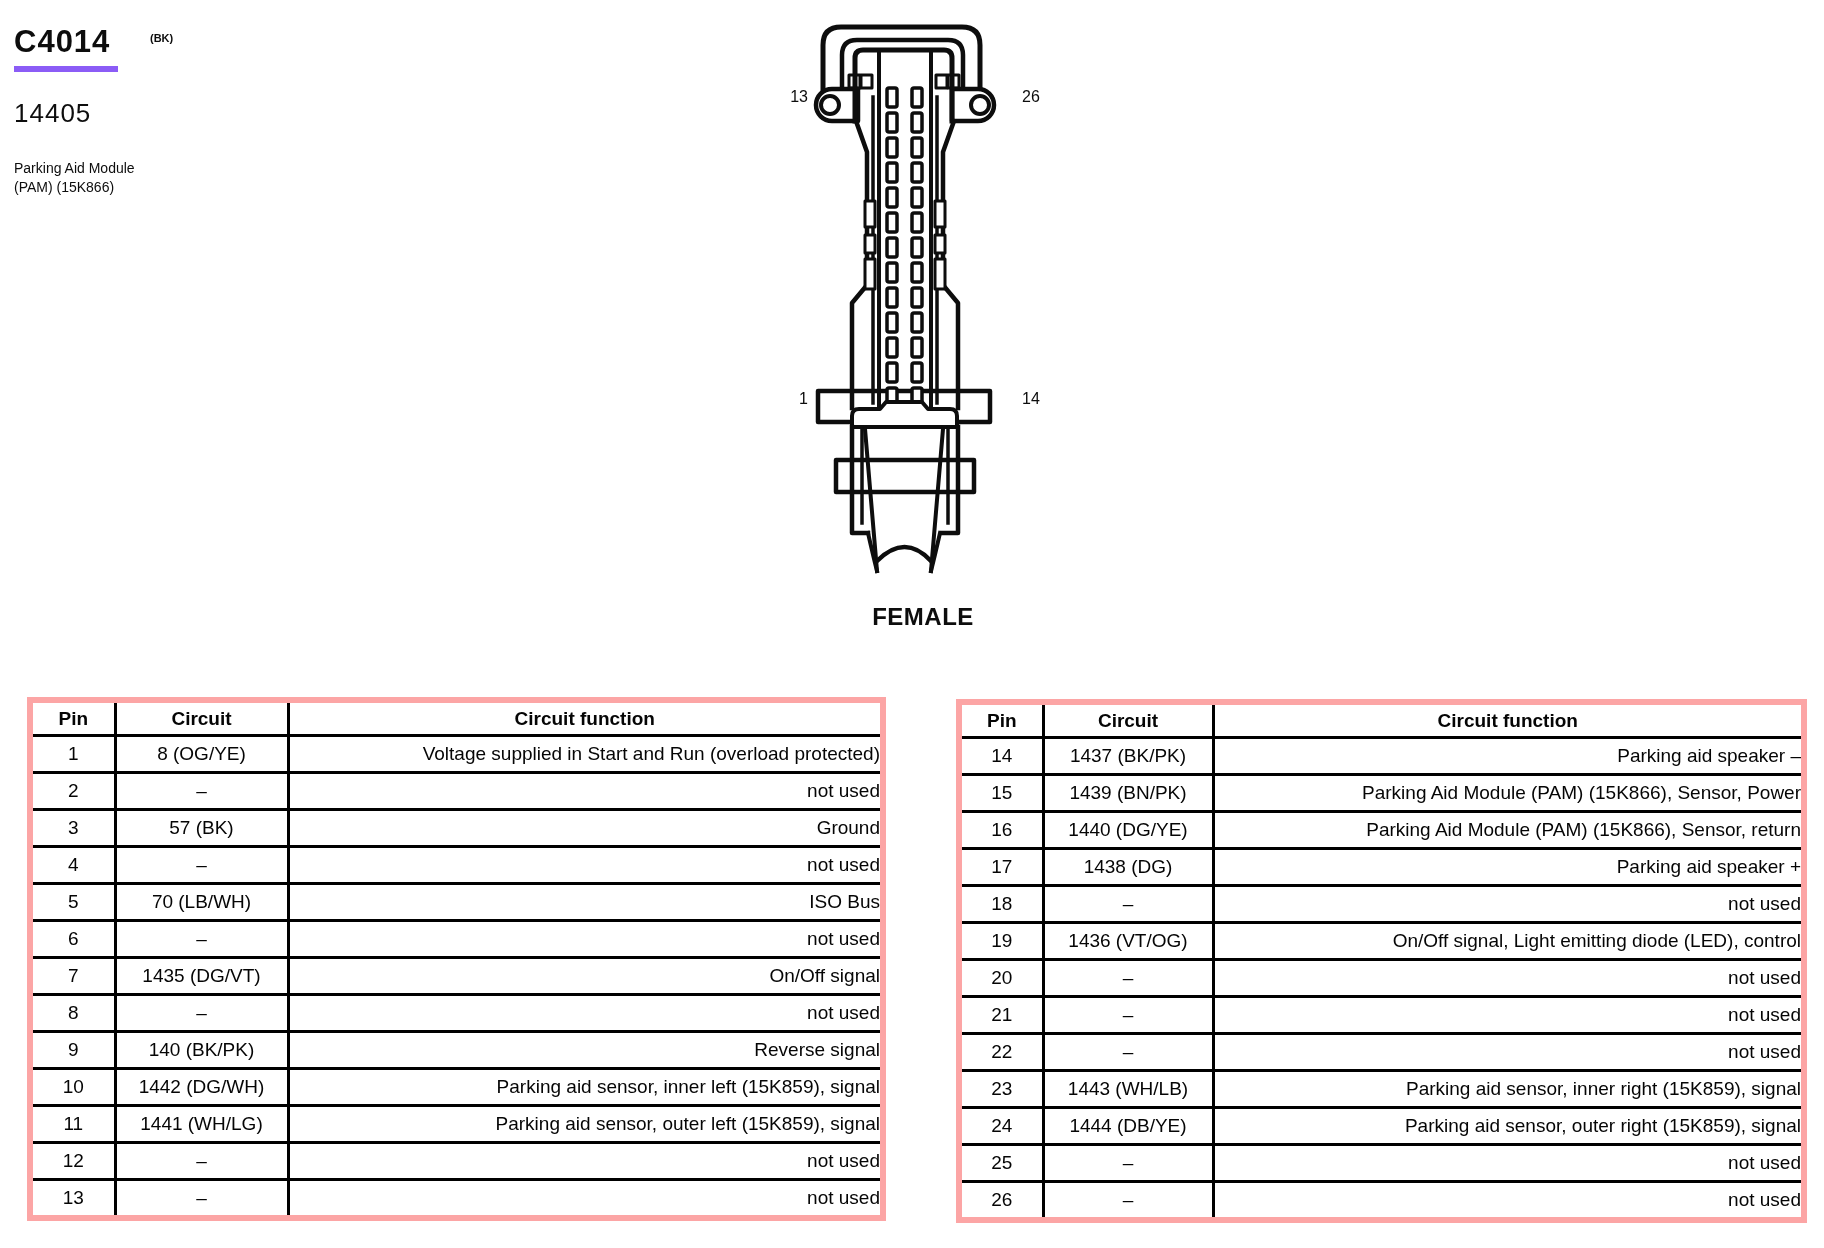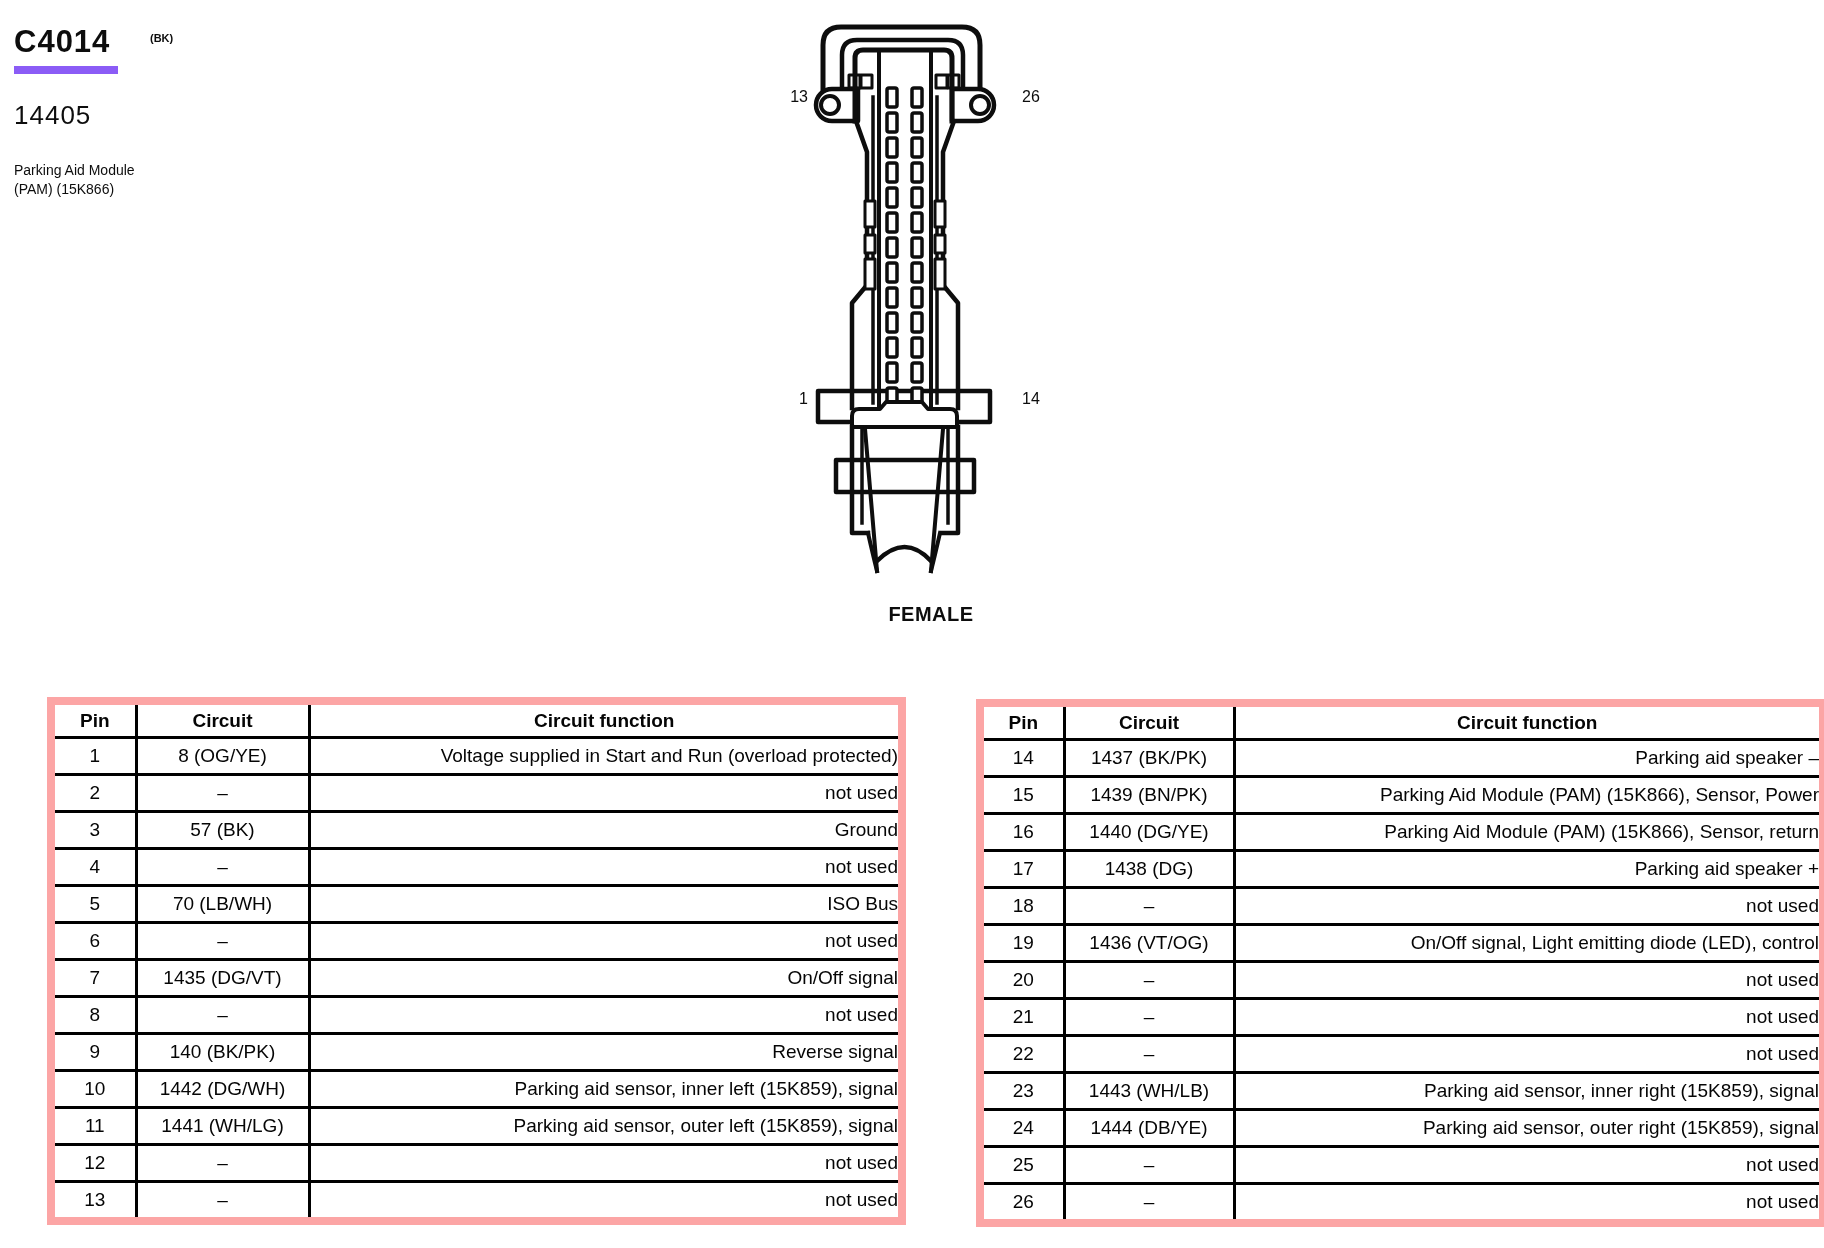--- a/index.html
+++ b/index.html
@@ -6,39 +6,39 @@
   body{
     width:1824px;height:1248px;position:relative;overflow:hidden;
     background:#ffffff;color:#0d0d0d;
     font-family:"Liberation Sans","DejaVu Sans",sans-serif;
     -webkit-font-smoothing:antialiased;
   }
   
   .hdr{position:absolute;left:14px;top:24px;}
   .connector-id{
     display:inline-block;font-size:31px;font-weight:bold;letter-spacing:1px;
-    border-bottom:8px solid #8b5cf6;padding:0 4px 6px 0;min-width:100px;
+    border-bottom:6px solid #8b5cf6;padding:0 4px 6px 0;min-width:100px;
   }
   .connector-color{font-size:11px;font-weight:bold;margin-left:32px;vertical-align:10px;}
   .part-number{font-size:26px;font-weight:normal;margin-top:26px;letter-spacing:1px;}
   .component-name{font-size:14px;margin-top:30px;line-height:19px;}
   
   .fig{position:absolute;left:770px;top:5px;width:290px;height:640px;}
   .fig svg{position:absolute;left:0;top:0;}
   .pinlab{position:absolute;font-size:16px;color:#0d0d0d;}
   .lab-13{left:8px;top:83px;width:30px;text-align:right;}
   .lab-26{left:252px;top:83px;width:30px;text-align:left;}
   .lab-1{left:8px;top:385px;width:30px;text-align:right;}
   .lab-14{left:252px;top:385px;width:30px;text-align:left;}
-  .gender{position:absolute;left:16px;top:598px;width:290px;text-align:center;
-    font-size:20px;font-weight:bold;letter-spacing:0.5px;}
+  .gender{position:absolute;left:8px;top:598px;width:290px;text-align:center;
+    font-size:24px;font-weight:bold;letter-spacing:0.5px;}
   
   table.pins{
     position:absolute;border-collapse:collapse;table-layout:fixed;
-    border:8px solid #fca5a5;background:#fff;margin-left:20px;
+    border:6px solid #fca5a5;background:#fff;
   }
   table.pins th,table.pins td{
     border:3px solid #000;font-size:19px;color:#050505;
     padding:0;height:34px;overflow:hidden;white-space:nowrap;
   }
   table.pins th{font-weight:bold;height:31px;text-align:center;}
   td.col-pin{text-align:center;}
   td.col-circuit{text-align:center;}
   td.col-func{text-align:right;padding-left:18px;}
   #table-left{left:27px;top:697px;width:859px;}

